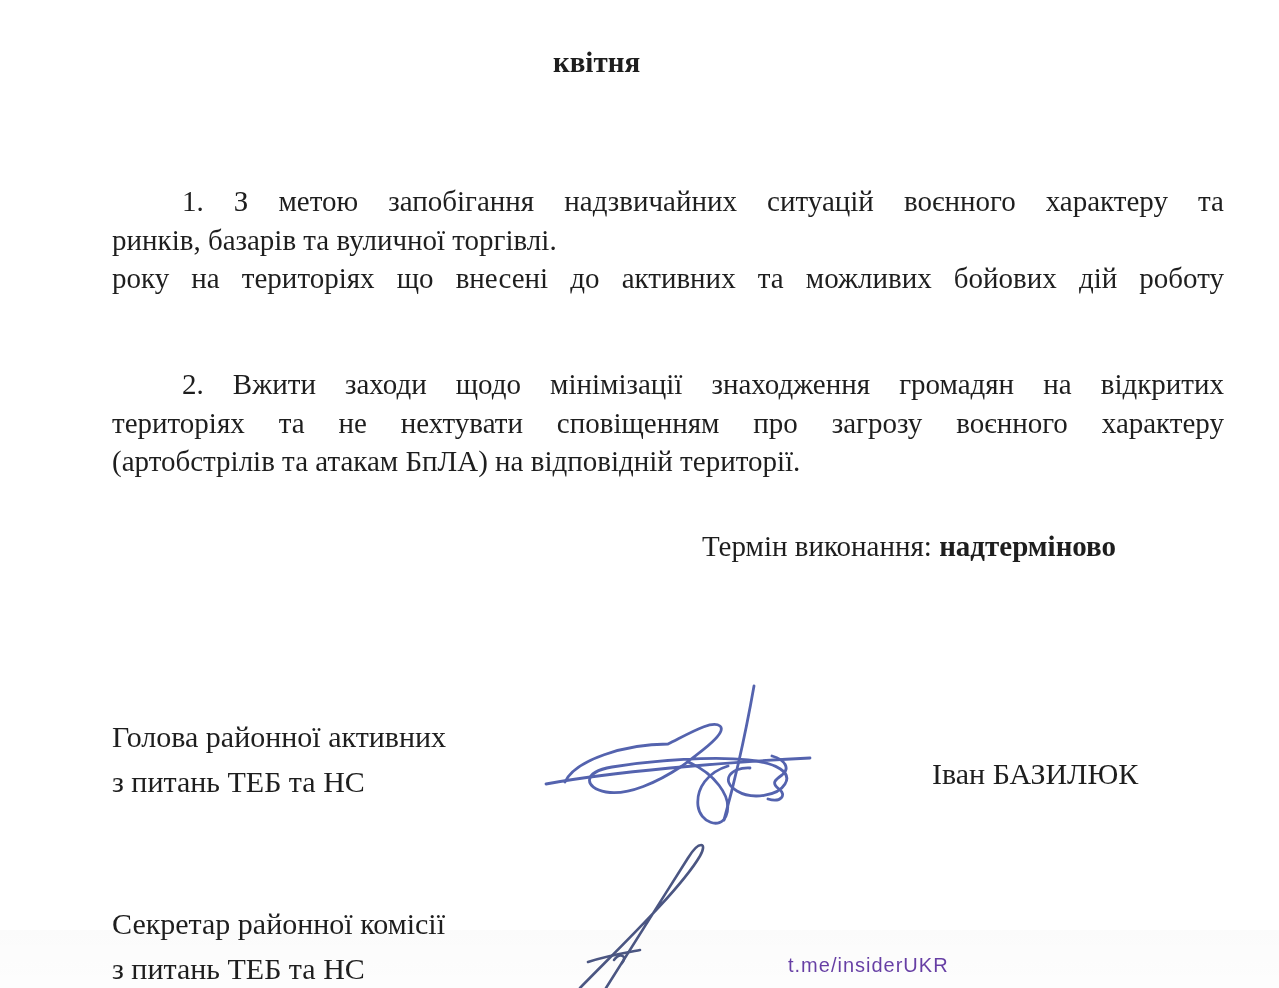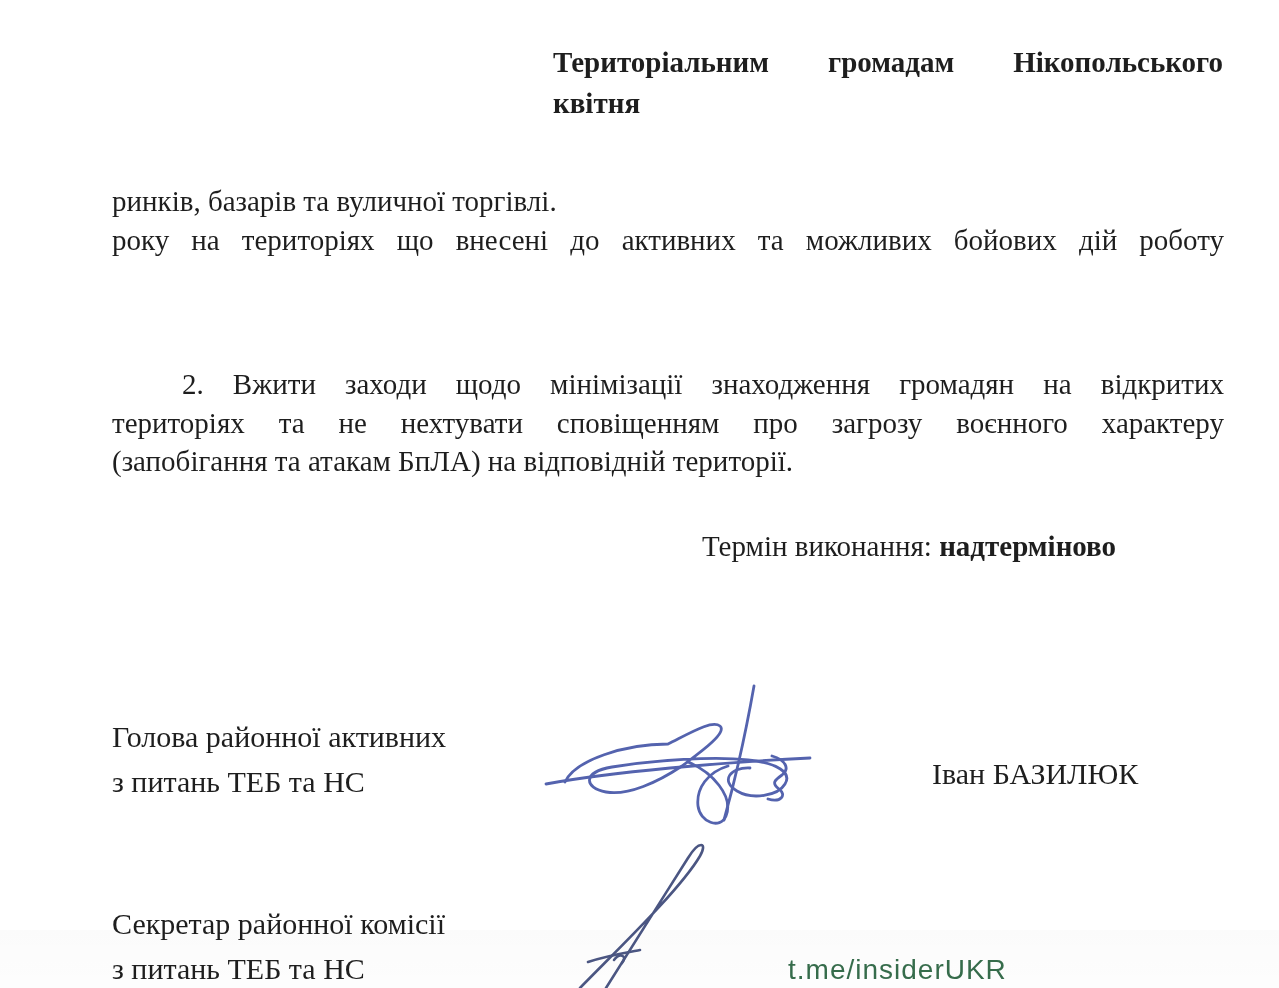--- a/index.html
+++ b/index.html
@@ -56,54 +56,54 @@
 
   .sig-svg { position: absolute; z-index: 1; }
   .sig-svg-1 { left: 540px; top: 668px; }
   .sig-svg-2 { left: 562px; top: 832px; }
 
   
   .watermark {
     position: absolute;
     left: 788px; top: 954px;
     font-family: "Liberation Sans", "DejaVu Sans", sans-serif;
-    font-size: 28px; letter-spacing: 1px;
-    color: #14532d; opacity: 0.85;
+    font-size: 20px; letter-spacing: 1px;
+    color: #4c1d95; opacity: 0.85;
     z-index: 0; white-space: nowrap;
   }
 
   
   .scan-tint {
     position: absolute; left: 0; right: 0; height: 120px;
     background: linear-gradient(180deg, rgba(0,0,0,0.015), rgba(0,0,0,0));
     pointer-events: none;
   }
   .scan-tint.bottom { top: 930px; }
 </style>
 </head>
 <body>
 
 <div class="page">
 
   <div class="scan-tint bottom"></div>
 
   <div class="recipient">
-    <div class="jline">Територіальним громадам Нікопольського</div>
     <div>квітня</div>
   </div>
 
   <div class="para para-1">
+    <div class="line first">1. З метою запобігання надзвичайних ситуацій воєнного характеру та</div>
     <div class="line last">ринків, базарів та вуличної торгівлі.</div>
     <div class="line">року на територіях що внесені до активних та можливих бойових дій роботу</div>
   </div>
 
   <div class="para para-2">
     <div class="line first">2. Вжити заходи щодо мінімізації знаходження громадян на відкритих</div>
     <div class="line">територіях та не нехтувати сповіщенням про загрозу воєнного характеру</div>
-    <div class="line last">(запобігання та атакам БпЛА) на відповідній території.</div>
+    <div class="line last">(артобстрілів та атакам БпЛА) на відповідній території.</div>
   </div>
 
   <div class="deadline">
     <span>Термін виконання: </span><span class="bold">надтерміново</span>
   </div>
 
   <div class="sig-title sig-title-1">
     <div>Голова районної активних</div>
     <div>з питань ТЕБ та НС</div>
   </div>

